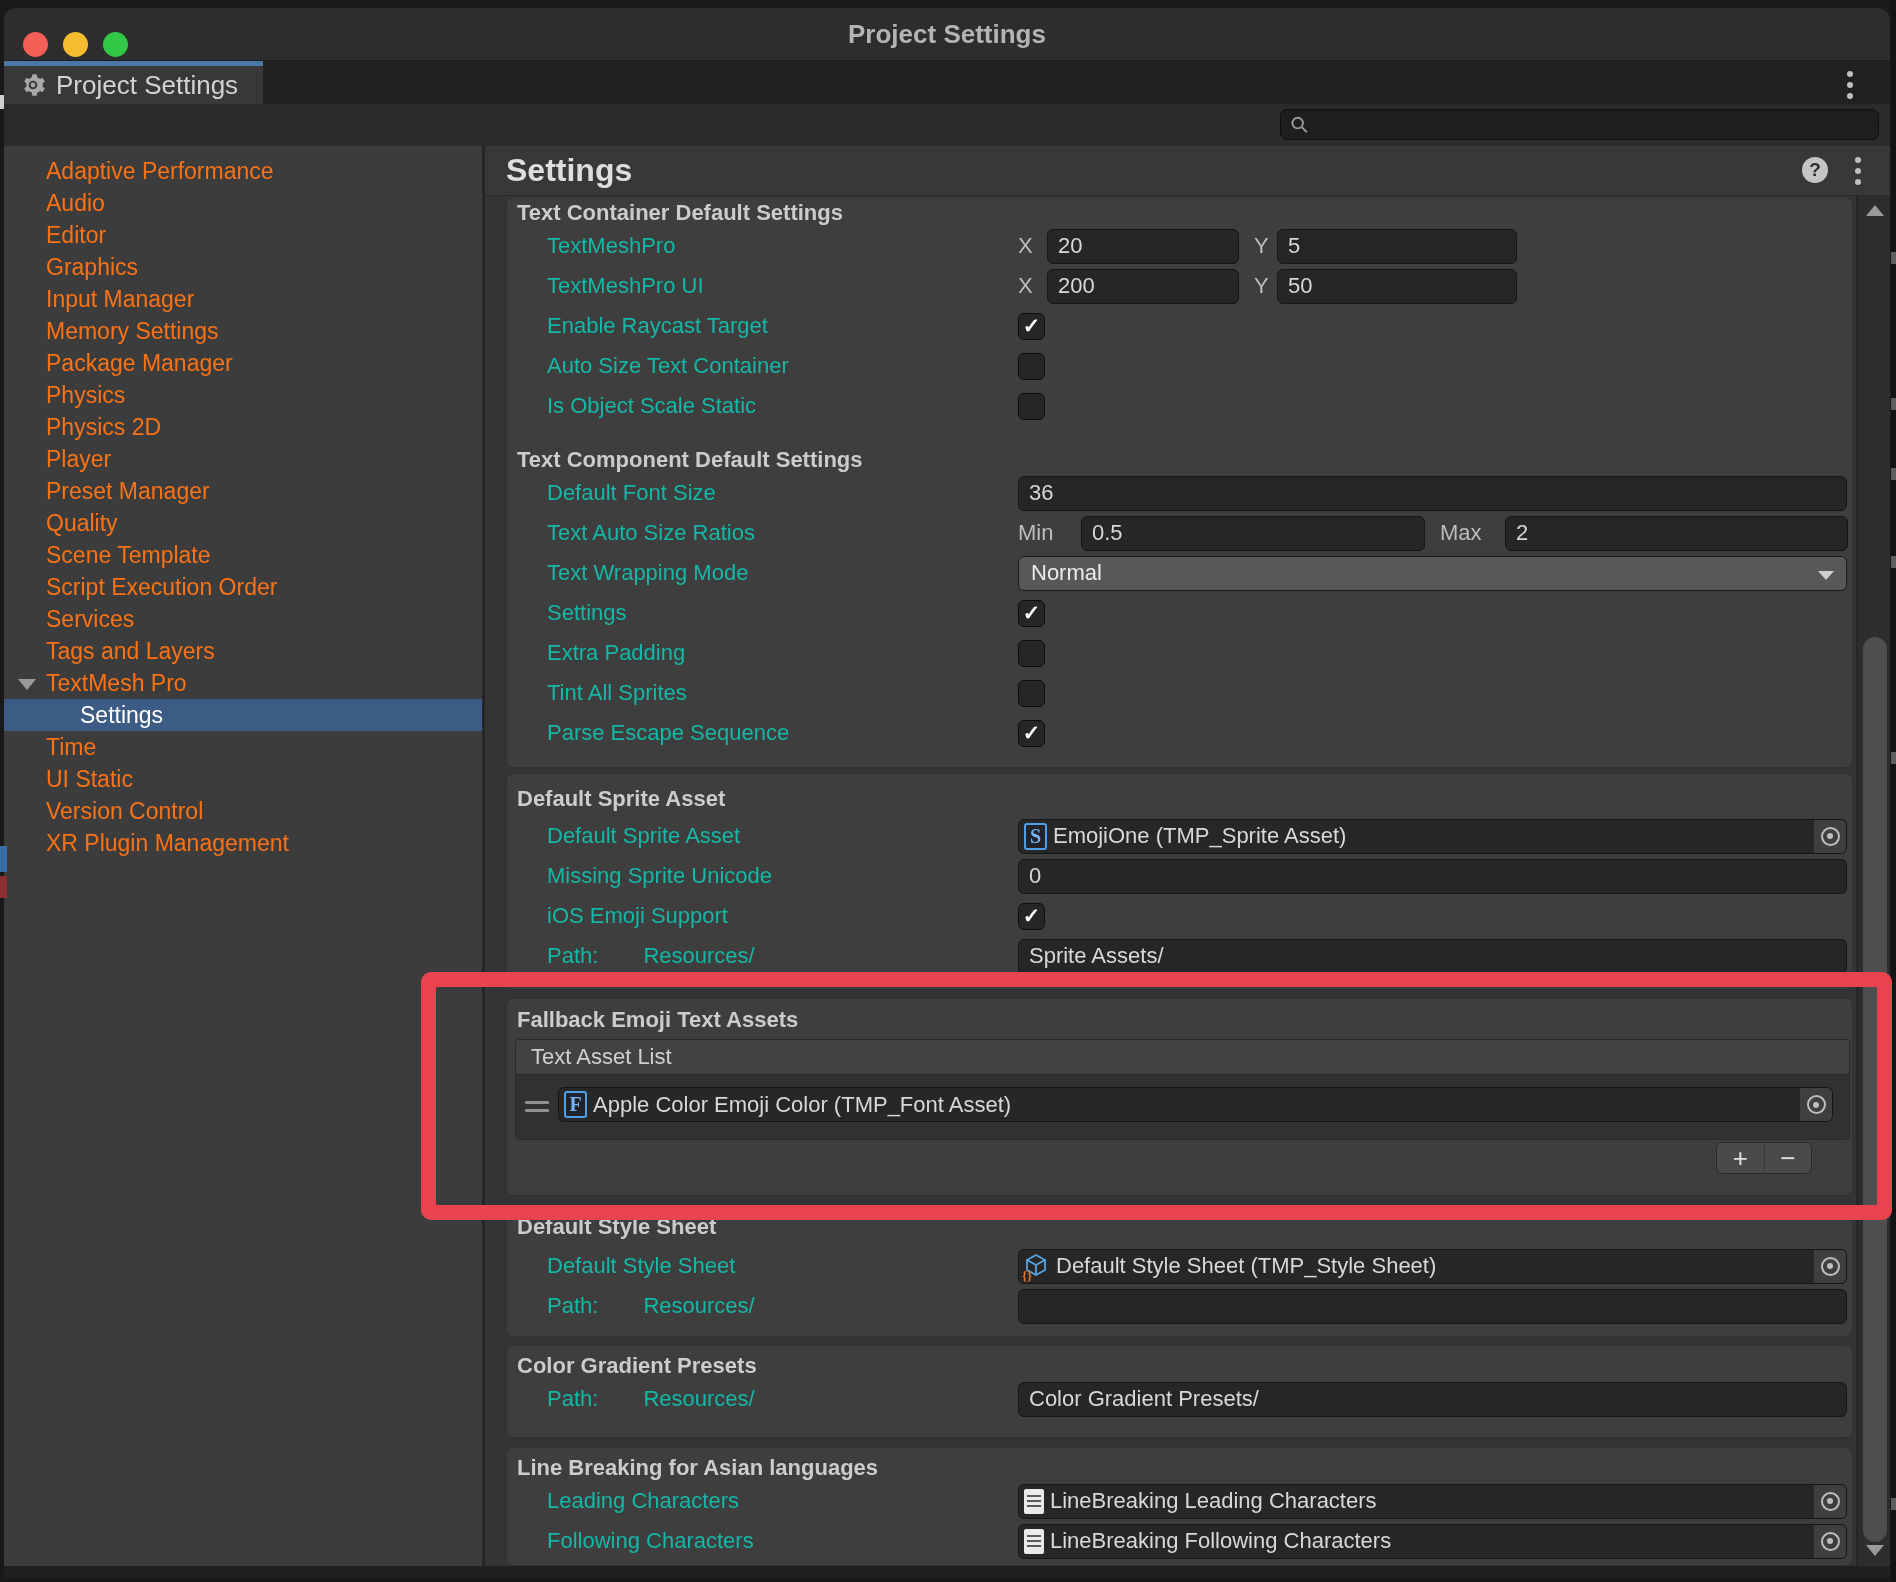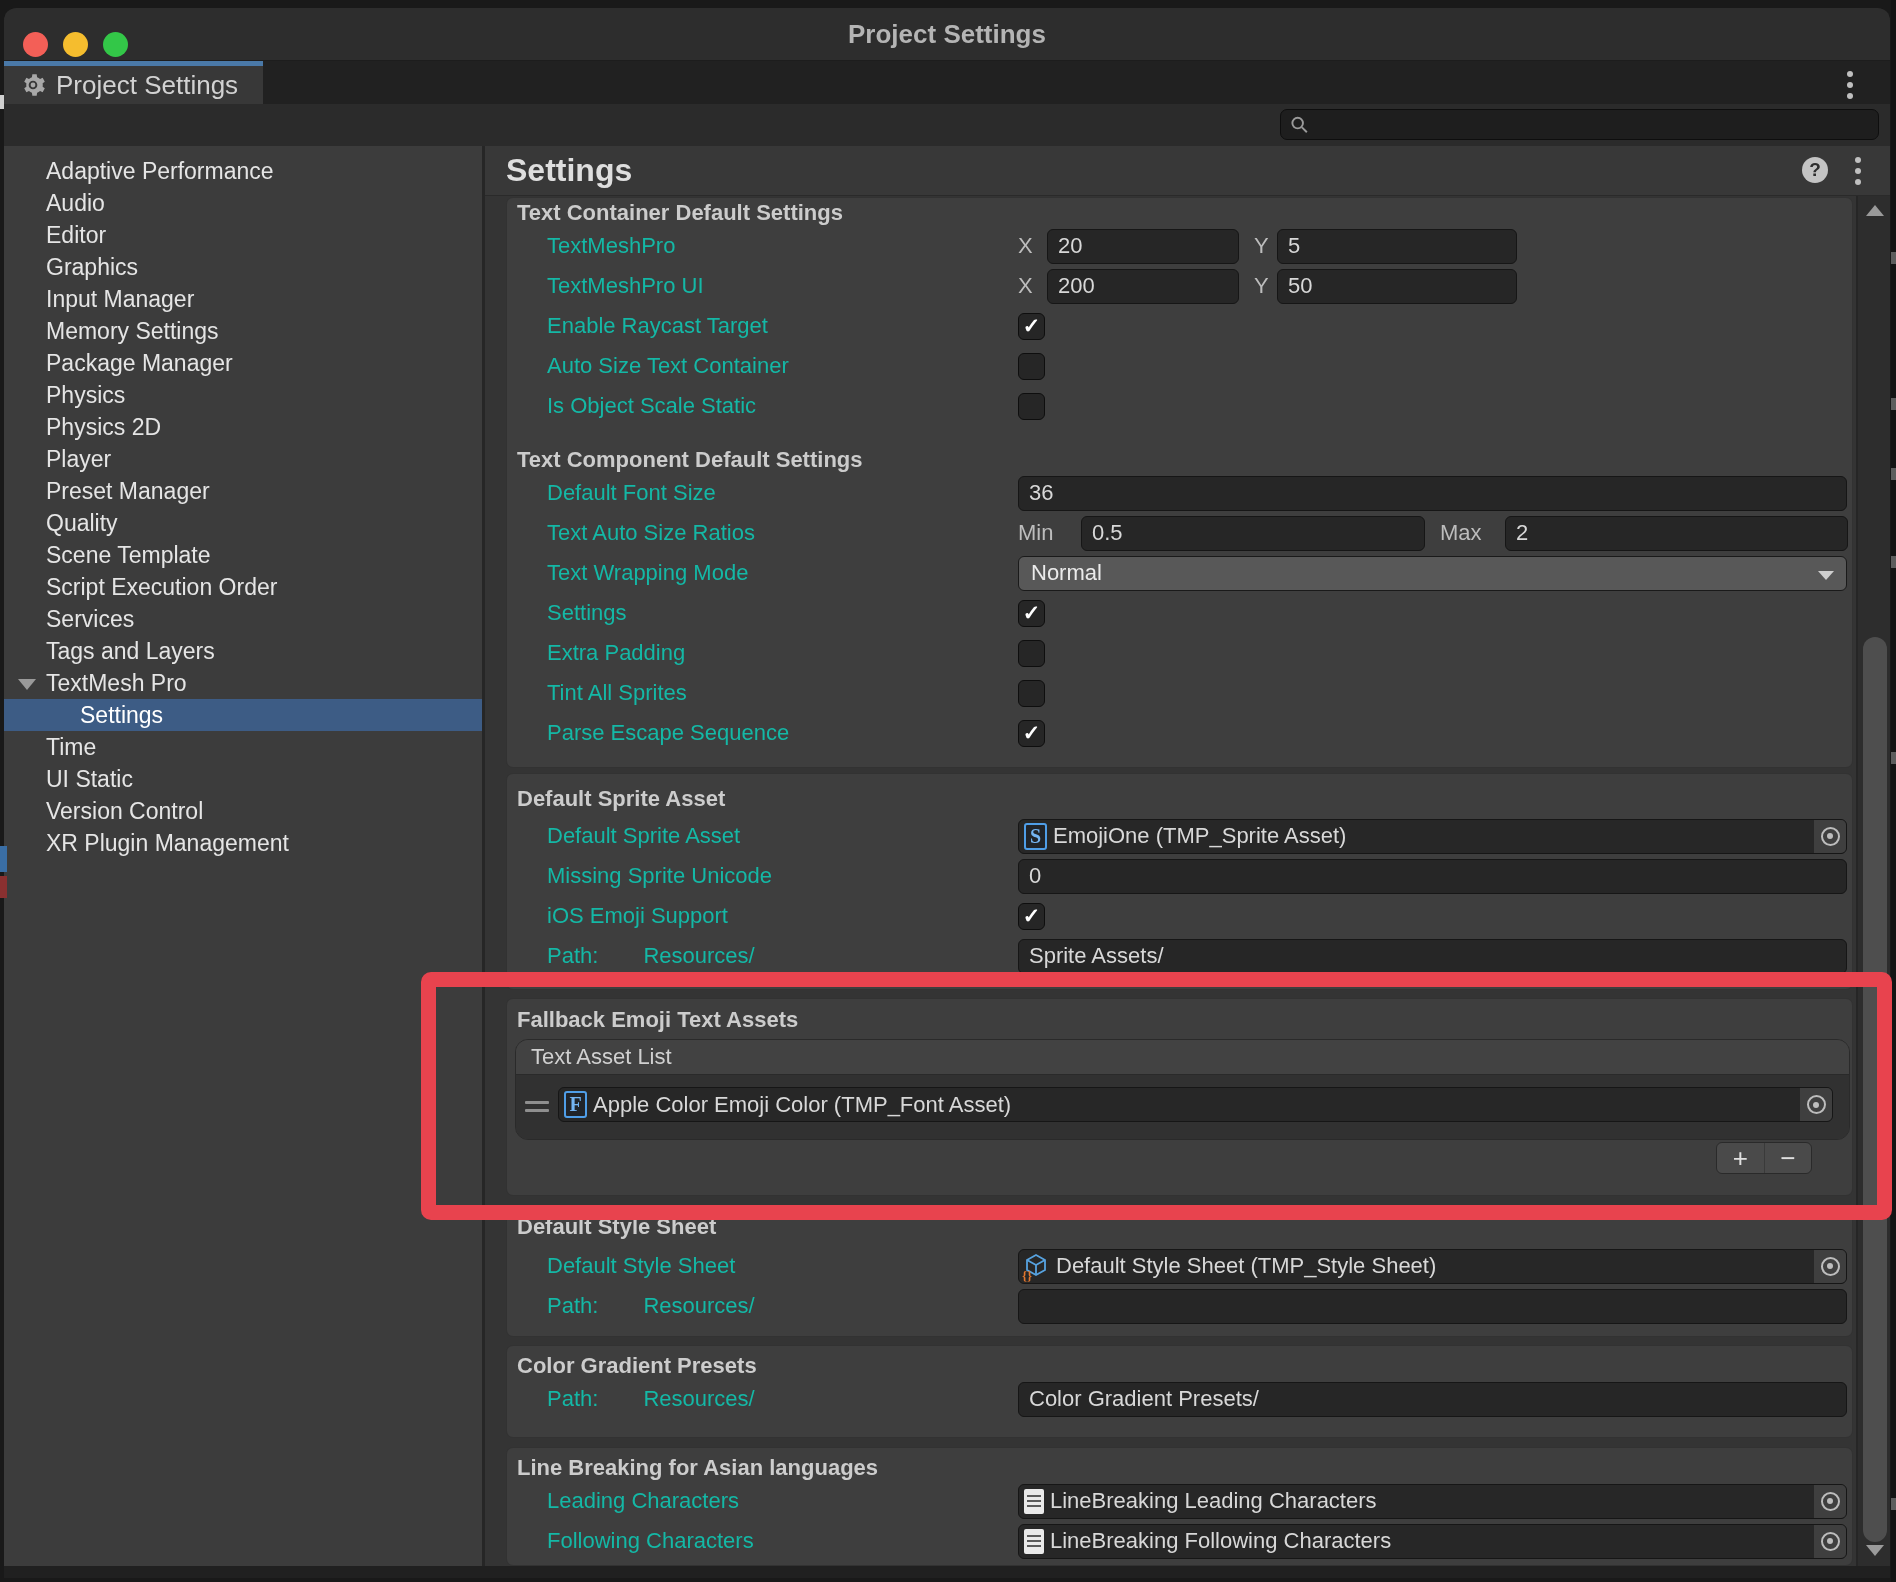--- a/index.html
+++ b/index.html
@@ -29,21 +29,21 @@
   .tabbar-kebab{position:absolute;right:28px;top:10px;}
 
   .searchrow{position:absolute;left:4px;top:104px;width:1886px;height:42px;background:#2b2b2b;}
   .searchfield{position:absolute;left:1276px;top:5px;width:599px;height:31px;background:#1e1e1e;
                border:1px solid #0e0e0e;border-radius:7px;display:flex;align-items:center;padding:0 8px;}
   .searchfield input{background:transparent;border:none;outline:none;color:#ddd;font-size:20px;width:100%;
                      font-family:"Liberation Sans",sans-serif;}
 
   
   .sidebar{position:absolute;left:4px;top:146px;width:478px;height:1420px;background:#3c3c3c;padding-top:9px;}
-  .side-item{height:32px;display:flex;align-items:center;padding-left:42px;font-size:23px;color:#e5e5e5;
+  .side-item{height:32px;display:flex;align-items:center;padding-left:42px;font-size:23px;color:#f97316;
              position:relative;cursor:pointer;white-space:nowrap;}
   .side-item.sel{background:#3d5c85;color:#ffffff;}
   .side-item.indent{padding-left:76px;}
   .tri{position:absolute;left:14px;top:12px;width:0;height:0;border-left:9px solid transparent;
        border-right:9px solid transparent;border-top:11px solid #9a9a9a;}
   .vdivider{position:absolute;left:482px;top:146px;width:3px;height:1420px;background:#262626;}
 
   .main-header{position:absolute;left:485px;top:146px;width:1405px;height:50px;background:#383838;
                border-bottom:1px solid #2a2a2a;}
   .page-title{position:absolute;left:21px;top:6px;font-size:32px;font-weight:bold;color:#dedede;}
@@ -100,21 +100,21 @@
                font-family:"Liberation Serif",serif;font-weight:bold;font-size:20px;
                display:flex;align-items:center;justify-content:center;background:#20242a;flex:0 0 auto;}
   .doc-icon{width:20px;height:25px;background:#e9e9e9;border-radius:2px;display:flex;flex-direction:column;
             justify-content:center;gap:3px;padding:0 3px;flex:0 0 auto;}
   .doc-icon i{height:2px;background:#5a5a5a;}
   .cube-icon{position:relative;width:26px;height:27px;flex:0 0 auto;}
   .cube-icon .brace{position:absolute;left:-2px;bottom:-4px;font-size:13px;font-weight:bold;color:#e2762e;
                     font-family:"Liberation Serif",serif;}
 
   
-  .listbox{margin:6px 0 0 8px;width:1335px;border:1px solid #2a2a2a;border-radius:13px;overflow:hidden;}
+  .listbox{margin:6px 0 0 8px;width:1335px;border:1px solid #2a2a2a;border-radius:4px;overflow:hidden;}
   .list-header{height:35px;background:#424242;display:flex;align-items:center;padding-left:15px;
                font-size:22px;color:#d0d0d0;border-bottom:1px solid #2a2a2a;}
   .list-body{height:64px;background:#313131;position:relative;}
   .drag{position:absolute;left:9px;top:26px;width:24px;display:flex;flex-direction:column;gap:5px;cursor:grab;}
   .drag i{height:3px;background:#8f8f8f;border-radius:1px;}
   .list-obj{position:absolute;left:42px;top:12px;width:1275px;}
   .list-footer{position:absolute;right:40px;top:143px;width:96px;height:32px;background:#4a4a4a;
                border:1px solid #2a2a2a;border-radius:6px;display:flex;overflow:hidden;}
   .pbtn{flex:1;display:flex;align-items:center;justify-content:center;font-size:26px;color:#e0e0e0;cursor:pointer;}
   .pbtn + .pbtn{border-left:1px solid #3a3a3a;}

